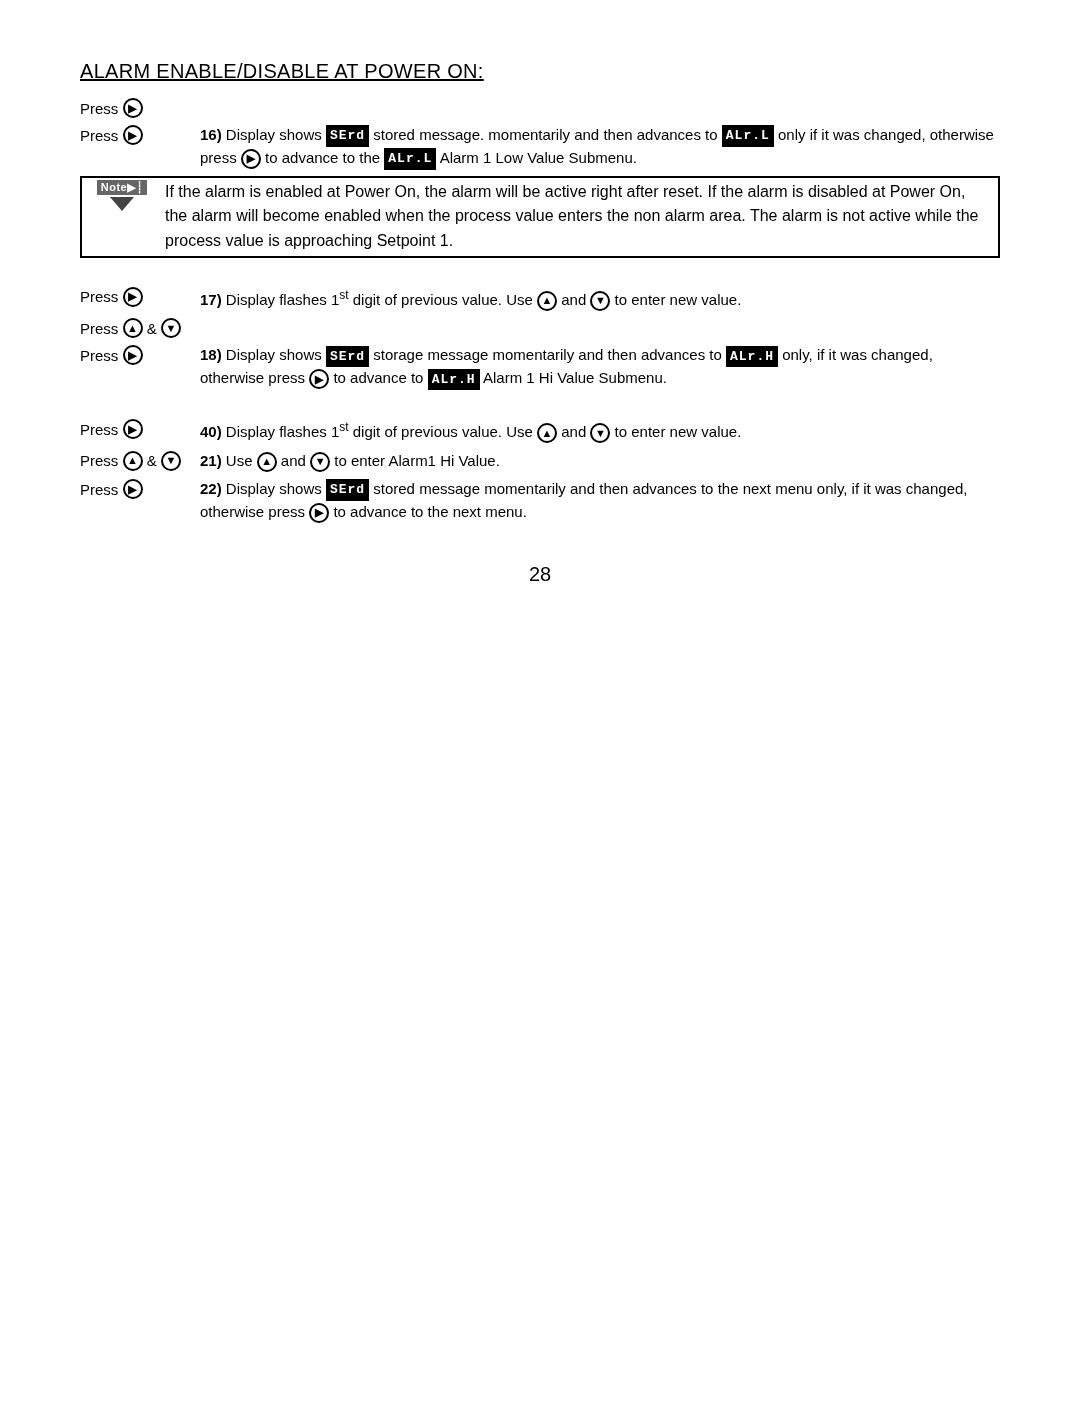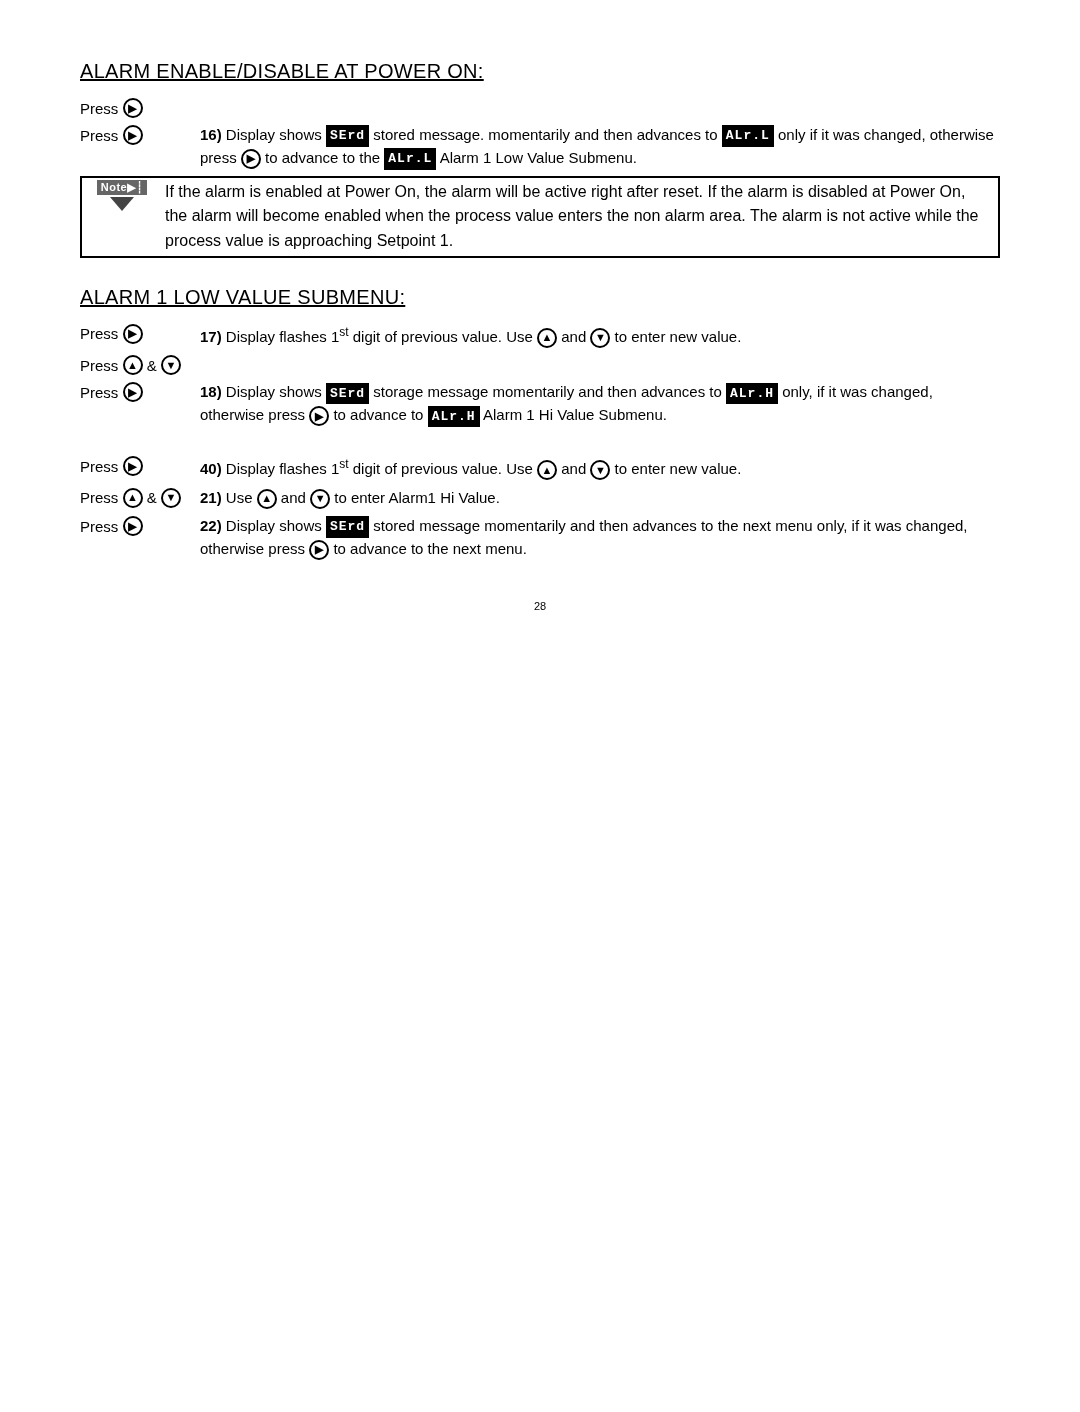--- a/index.html
+++ b/index.html
@@ -112,21 +112,21 @@
       margin-top: 2px;
     }
 
     .note-text {
       font-size: 16px;
       line-height: 1.55;
     }
 
     .page-number {
       text-align: center;
-      font-size: 11px;
+      font-size: 20px;
       margin-top: 40px;
     }
 
     sup {
       font-size: 12px;
     }
   </style>
 </head>
 <body>
 
@@ -153,21 +153,20 @@
       <span class="note-label-text">Note▶┊</span>
       <div class="note-arrow"></div>
     </div>
     <div class="note-text">
       If the alarm is enabled at Power On, the alarm will be active right after reset. If the alarm is disabled at Power On, the alarm will become enabled when the process value enters the non alarm area. The alarm is not active while the process value is approaching Setpoint 1.
     </div>
   </div>
 </div>
 
 <div class="content-block">
-  <div class="section-title">ALARM 1 LOW VALUE SUBMENU:</div>
 
   <div class="press-row">
     <div class="press-label">
       <span>Press</span>&nbsp;<span class="btn-icon">▶</span>
     </div>
     <div class="press-content">
       <strong>17)</strong> Display flashes 1<sup>st</sup> digit of previous value. Use <span class="btn-icon">▲</span> and <span class="btn-icon">▼</span> to enter new value.
     </div>
   </div>
 

